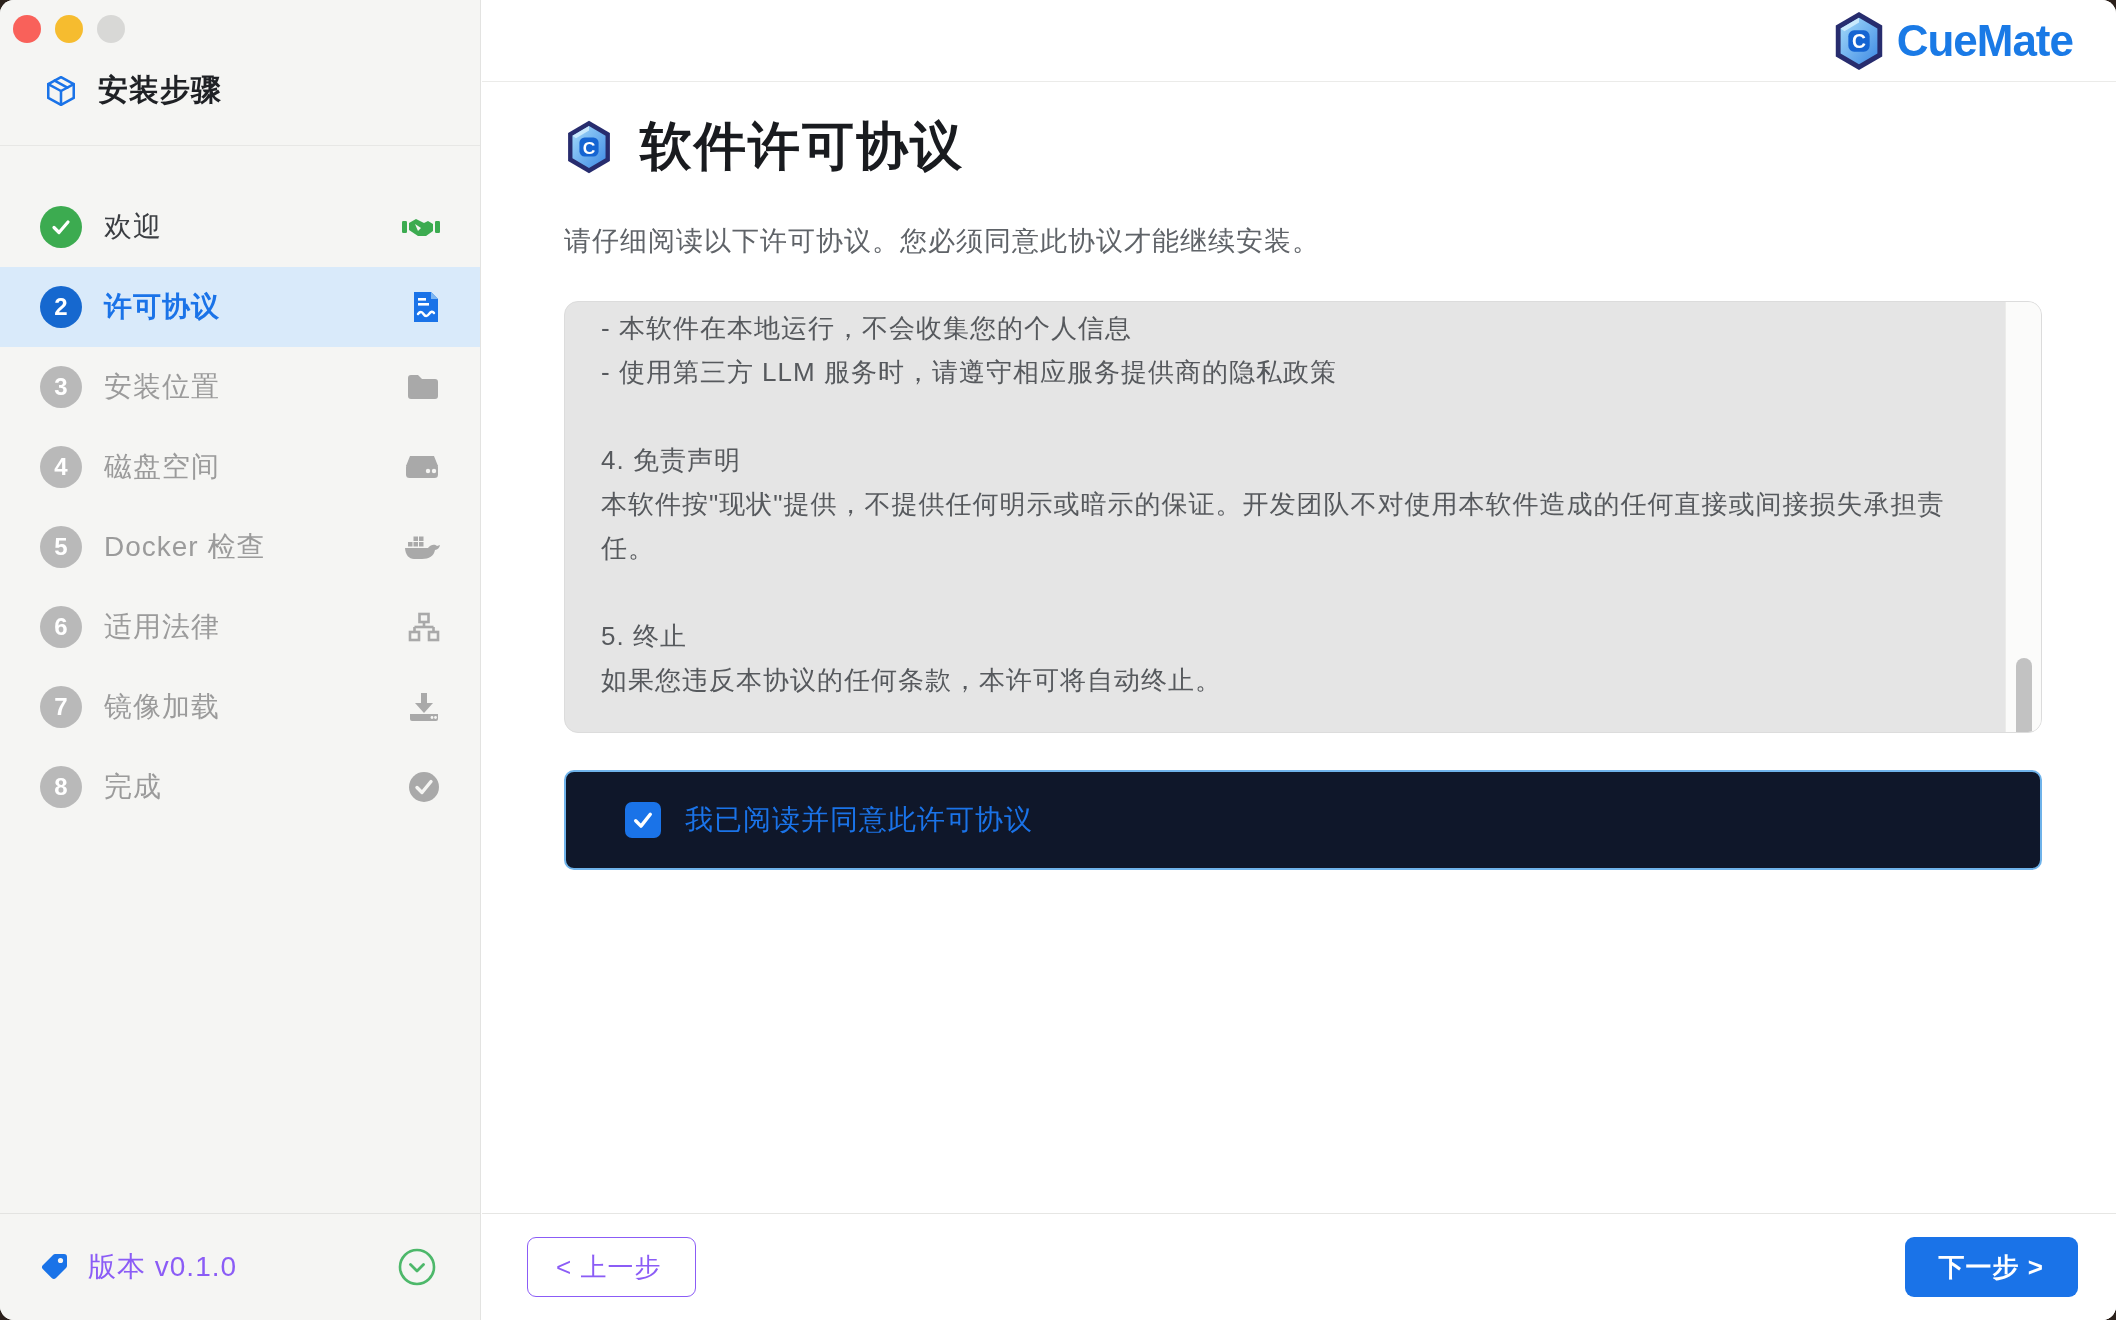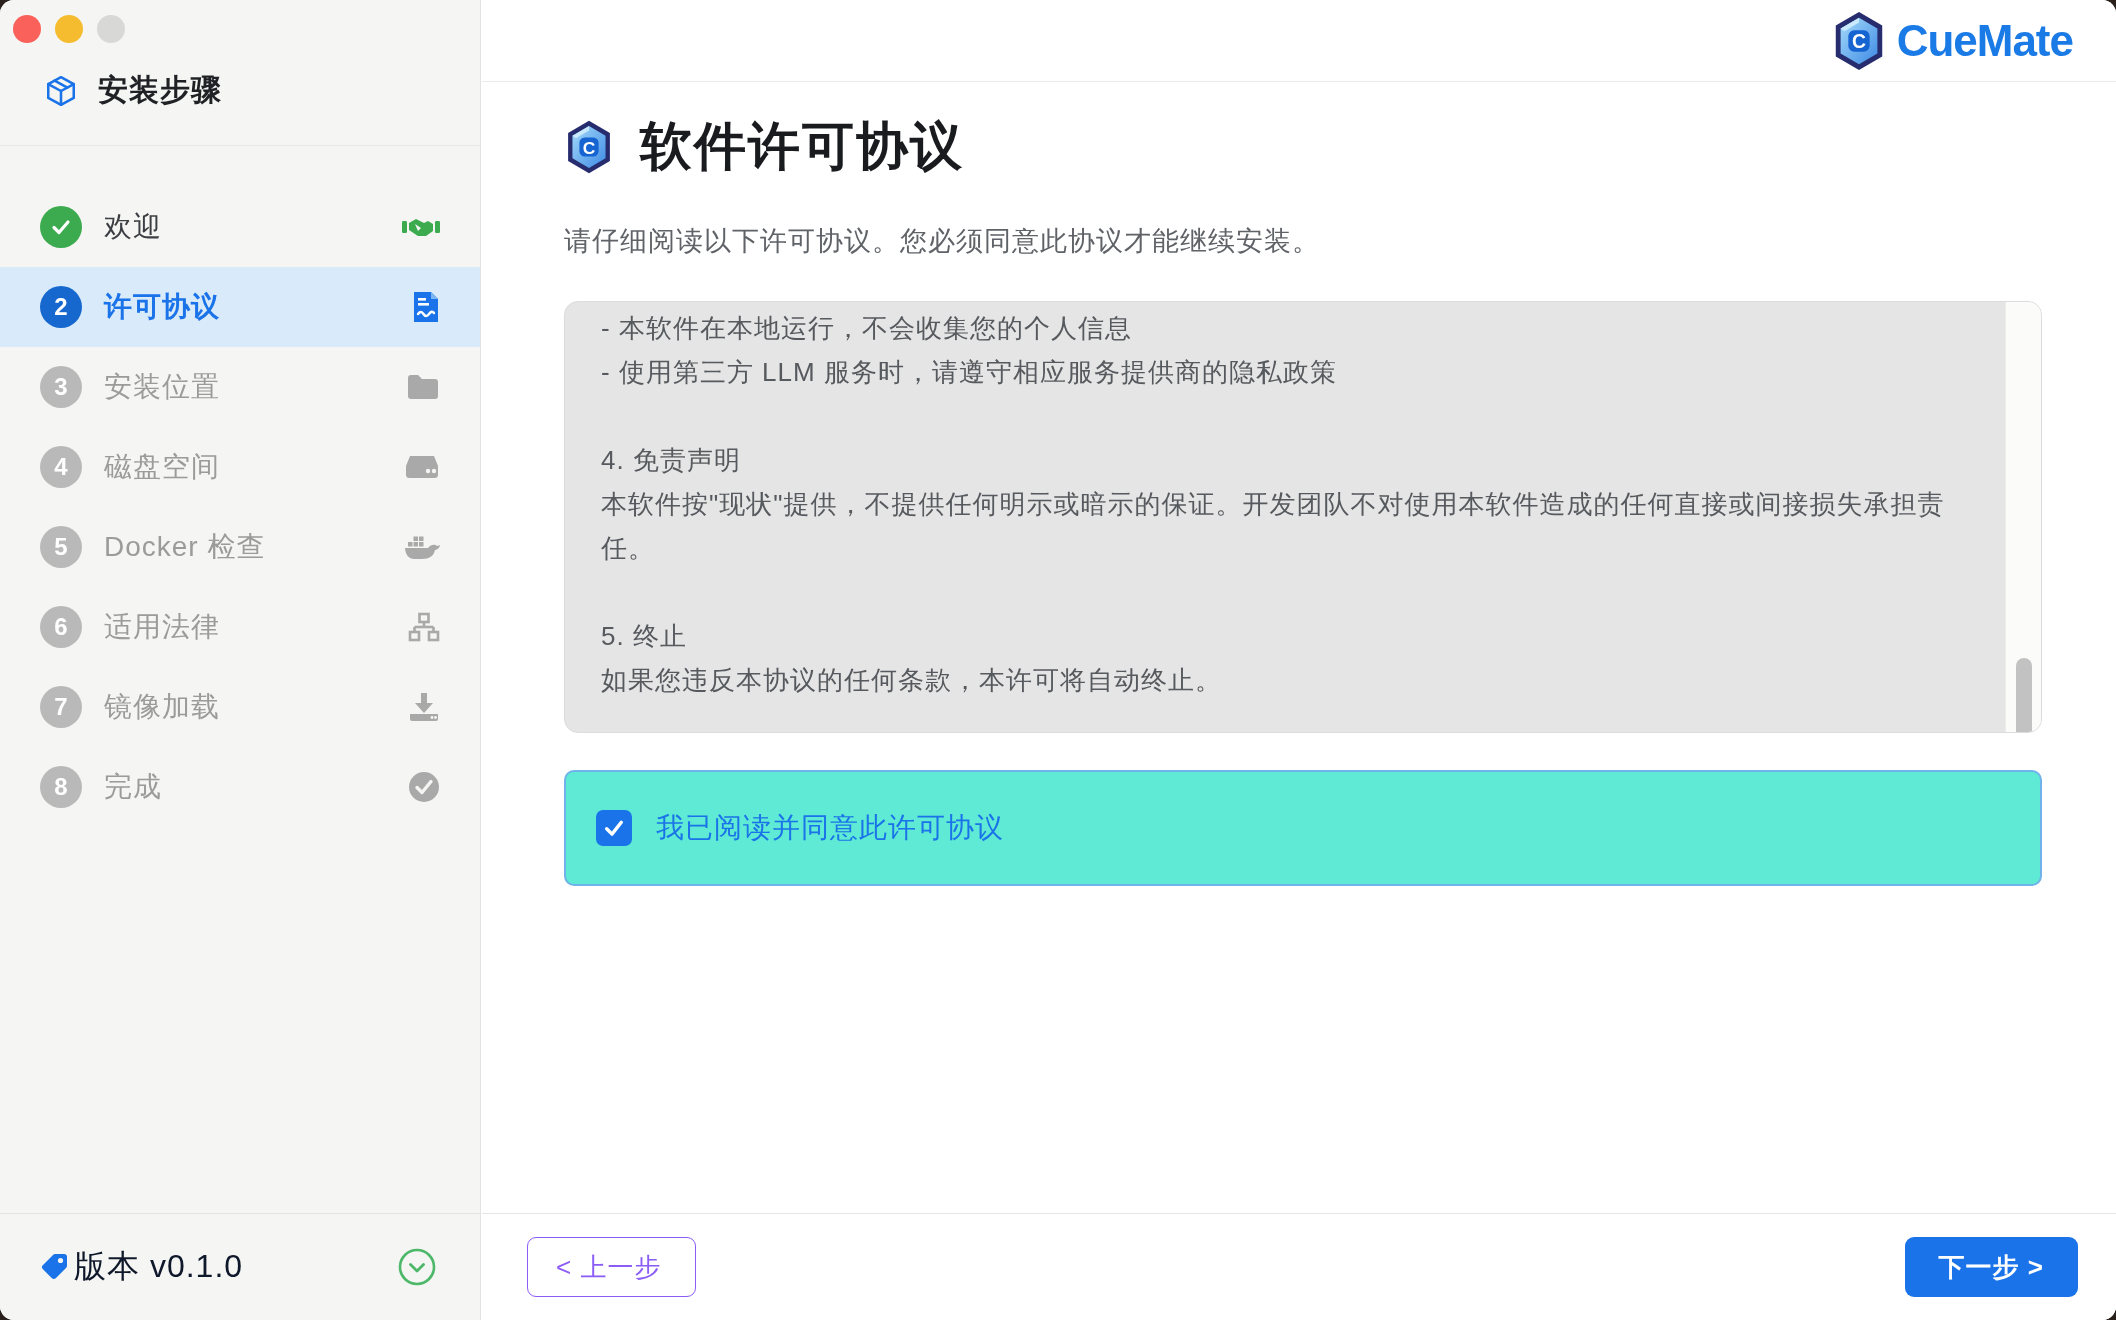--- a/index.html
+++ b/index.html
@@ -44,21 +44,21 @@
   .step-label { margin-left:22px; font-size:28px; flex:1; letter-spacing:1px; }
   .step.done    .step-label { color:#3b3e42; }
   .step.active  .step-label { color:#1a73e8; font-weight:bold; }
   .step.pending .step-label { color:#9b9b9b; }
   .step-icon { margin-left:auto; display:flex; align-items:center; }
 
   .sidebar-footer {
     position:absolute; left:0; right:0; bottom:0; height:107px;
     border-top:1px solid #e3e3e1; display:flex; align-items:center; padding:0 44px 0 40px;
   }
-  .version-label { margin-left:4px; font-size:32px; color:#0f172a; letter-spacing:1px; }
+  .version-label { margin-left:18px; font-size:28px; color:#8b5cf6; letter-spacing:1px; }
   .version-expander { margin-left:auto; display:flex; cursor:pointer; }
 
   
   .main { position:absolute; left:482px; top:0; right:0; bottom:0; background:#fff; }
   .main-header {
     height:82px; border-bottom:1px solid #ebebe9;
     display:flex; align-items:center; justify-content:flex-end; padding-right:43px;
   }
   .brand { display:flex; align-items:center; gap:10px; }
   .brand-word { font-size:44px; font-weight:bold; color:#1a7ae6; letter-spacing:-1px; }
@@ -82,23 +82,23 @@
   .scroll-track {
     position:absolute; top:0; right:0; bottom:0; width:36px;
     background:#fbfbfa; border-left:1px solid #ececea;
   }
   .scroll-thumb {
     position:absolute; top:356px; right:9px; width:16px; height:234px;
     background:#c2c2c2; border-radius:8px;
   }
 
   .agree-panel {
-    margin-top:37px; height:116px;
-    background:#5eead4; border:2px solid #6fb3ea; border-radius:10px;
-    display:flex; align-items:center; padding:0 30px; cursor:pointer;
+    margin-top:37px; height:100px;
+    background:#0f172a; border:2px solid #6fb3ea; border-radius:10px;
+    display:flex; align-items:center; padding:0 59px; cursor:pointer;
   }
   .checkbox {
     width:36px; height:36px; border-radius:7px; background:#1a73e8;
     display:flex; align-items:center; justify-content:center; flex:0 0 36px;
   }
   .agree-label { margin-left:24px; font-size:28px; color:#1a73e8; letter-spacing:1px; }
 
   .main-footer {
     position:absolute; left:0; right:0; bottom:0; height:107px;
     border-top:1px solid #e6e6e4; background:#fff;

